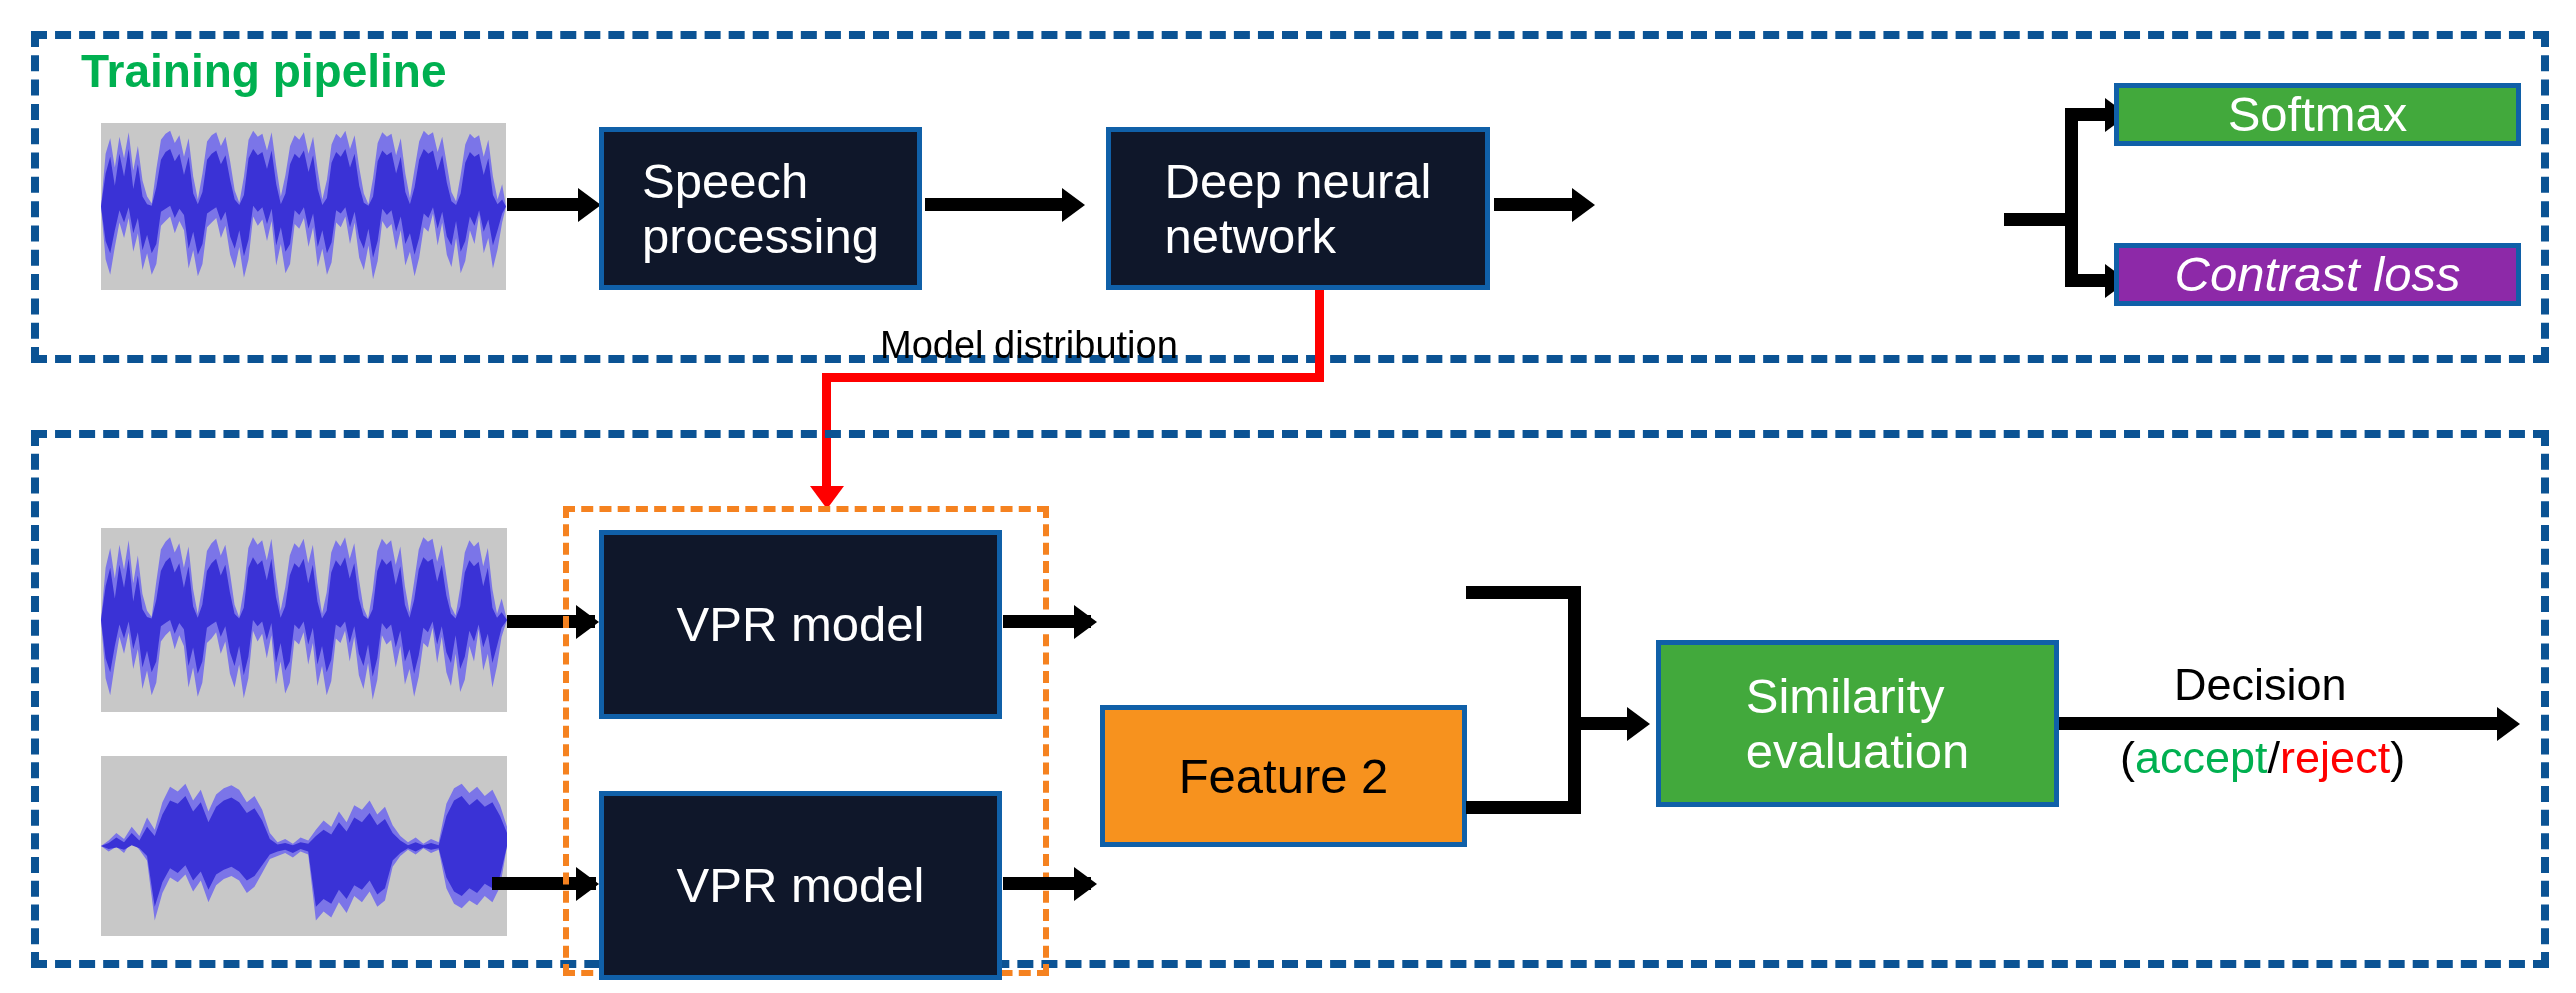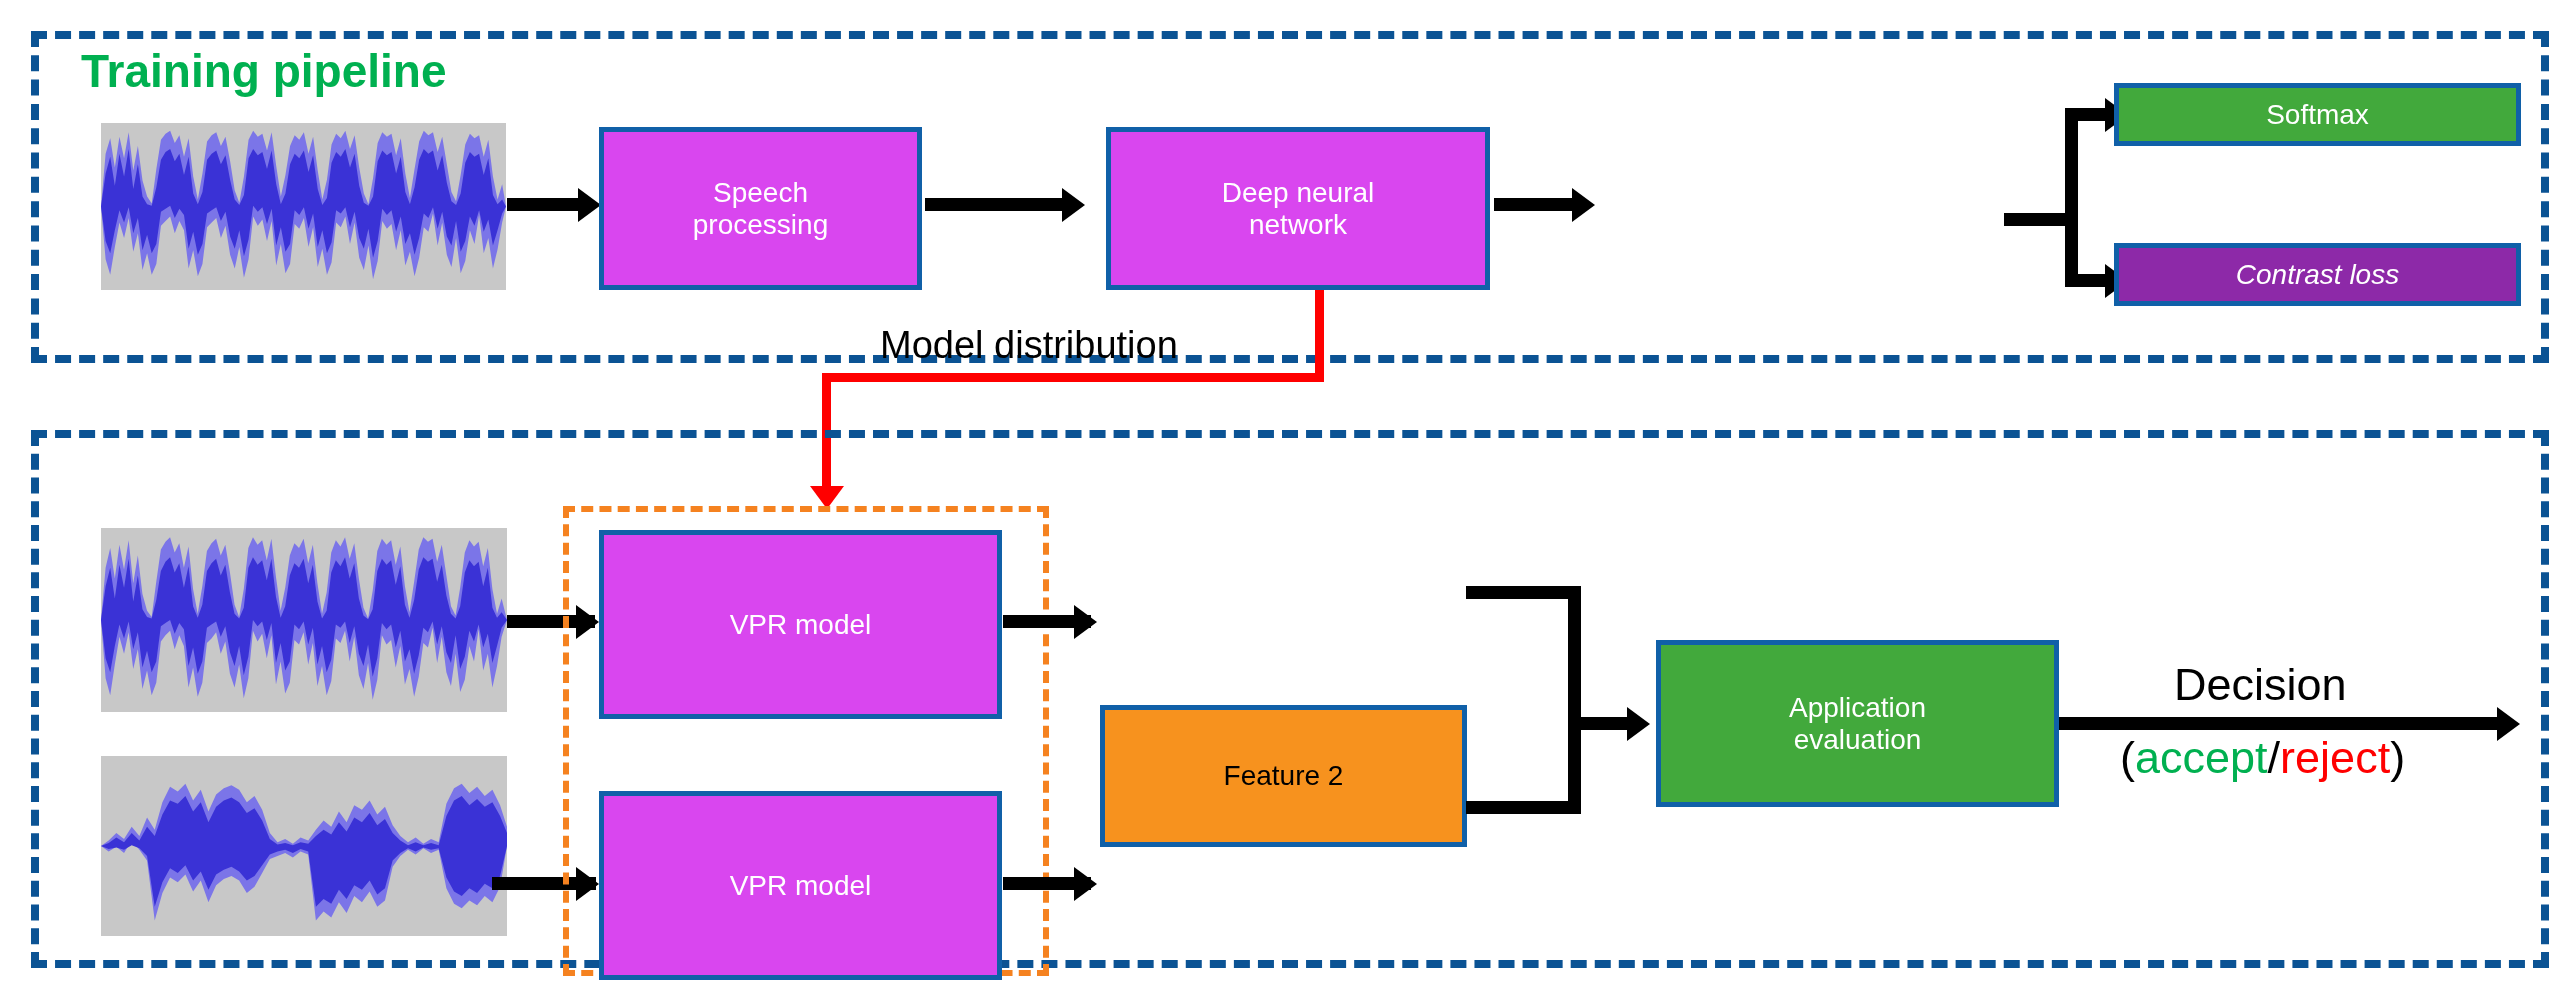--- a/index.html
+++ b/index.html
@@ -33,26 +33,25 @@
     background: transparent;
   }
 
   
   .box {
     position: absolute;
     border: 5.4px solid #1060a8;
     display: flex;
     align-items: center;
     justify-content: center;
-    text-align: center;
     line-height: 1.12;
-    font-size: 28px;
+    font-size: 49px;
     white-space: pre-line;
   }
-  .box.blue   { background:#d946ef; color:#ffffff; }
+  .box.blue   { background:#0f172a; color:#ffffff; }
   .box.orange { background:#f7921e; color:#000000; }
   .box.green  { background:#42a93c; color:#ffffff; }
   .box.purple { background:#8d29a8; color:#ffffff; }
 
   
   .waveform { position:absolute; background:#c8c8c8; overflow:hidden; }
   .waveform svg { display:block; width:100%; height:100%; }
 
   
   .conn { position:absolute; background:#000; }
@@ -180,21 +179,21 @@
 
 
   <div class="box orange" style="left:1100px; top:705px; width:367px; height:142px;">Feature 2</div>
 
   <div class="conn" style="left:1466px; top:586px; width:115px; height:13px;"></div>
   <div class="conn" style="left:1466px; top:801px; width:115px; height:13px;"></div>
   <div class="conn" style="left:1568px; top:586px; width:13px; height:227px;"></div>
   <div class="conn" style="left:1568px; top:717px; width:63px; height:13px;"></div>
   <div class="arrowhead" style="left:1627px; top:707px;"></div>
 
-  <div class="box green" style="left:1656px; top:640px; width:403px; height:167px;">Application
+  <div class="box green" style="left:1656px; top:640px; width:403px; height:167px;">Similarity
 evaluation</div>
 
   <div class="conn" style="left:2059px; top:717px; width:444px; height:13px;"></div>
   <div class="arrowhead" style="left:2497px; top:707px;"></div>
 
   <div class="label" style="left:2174px; top:661px; font-size:45px;">
     <span>Decision</span>
   </div>
 
   <div class="label" style="left:2120px; top:734px; font-size:45px;">

